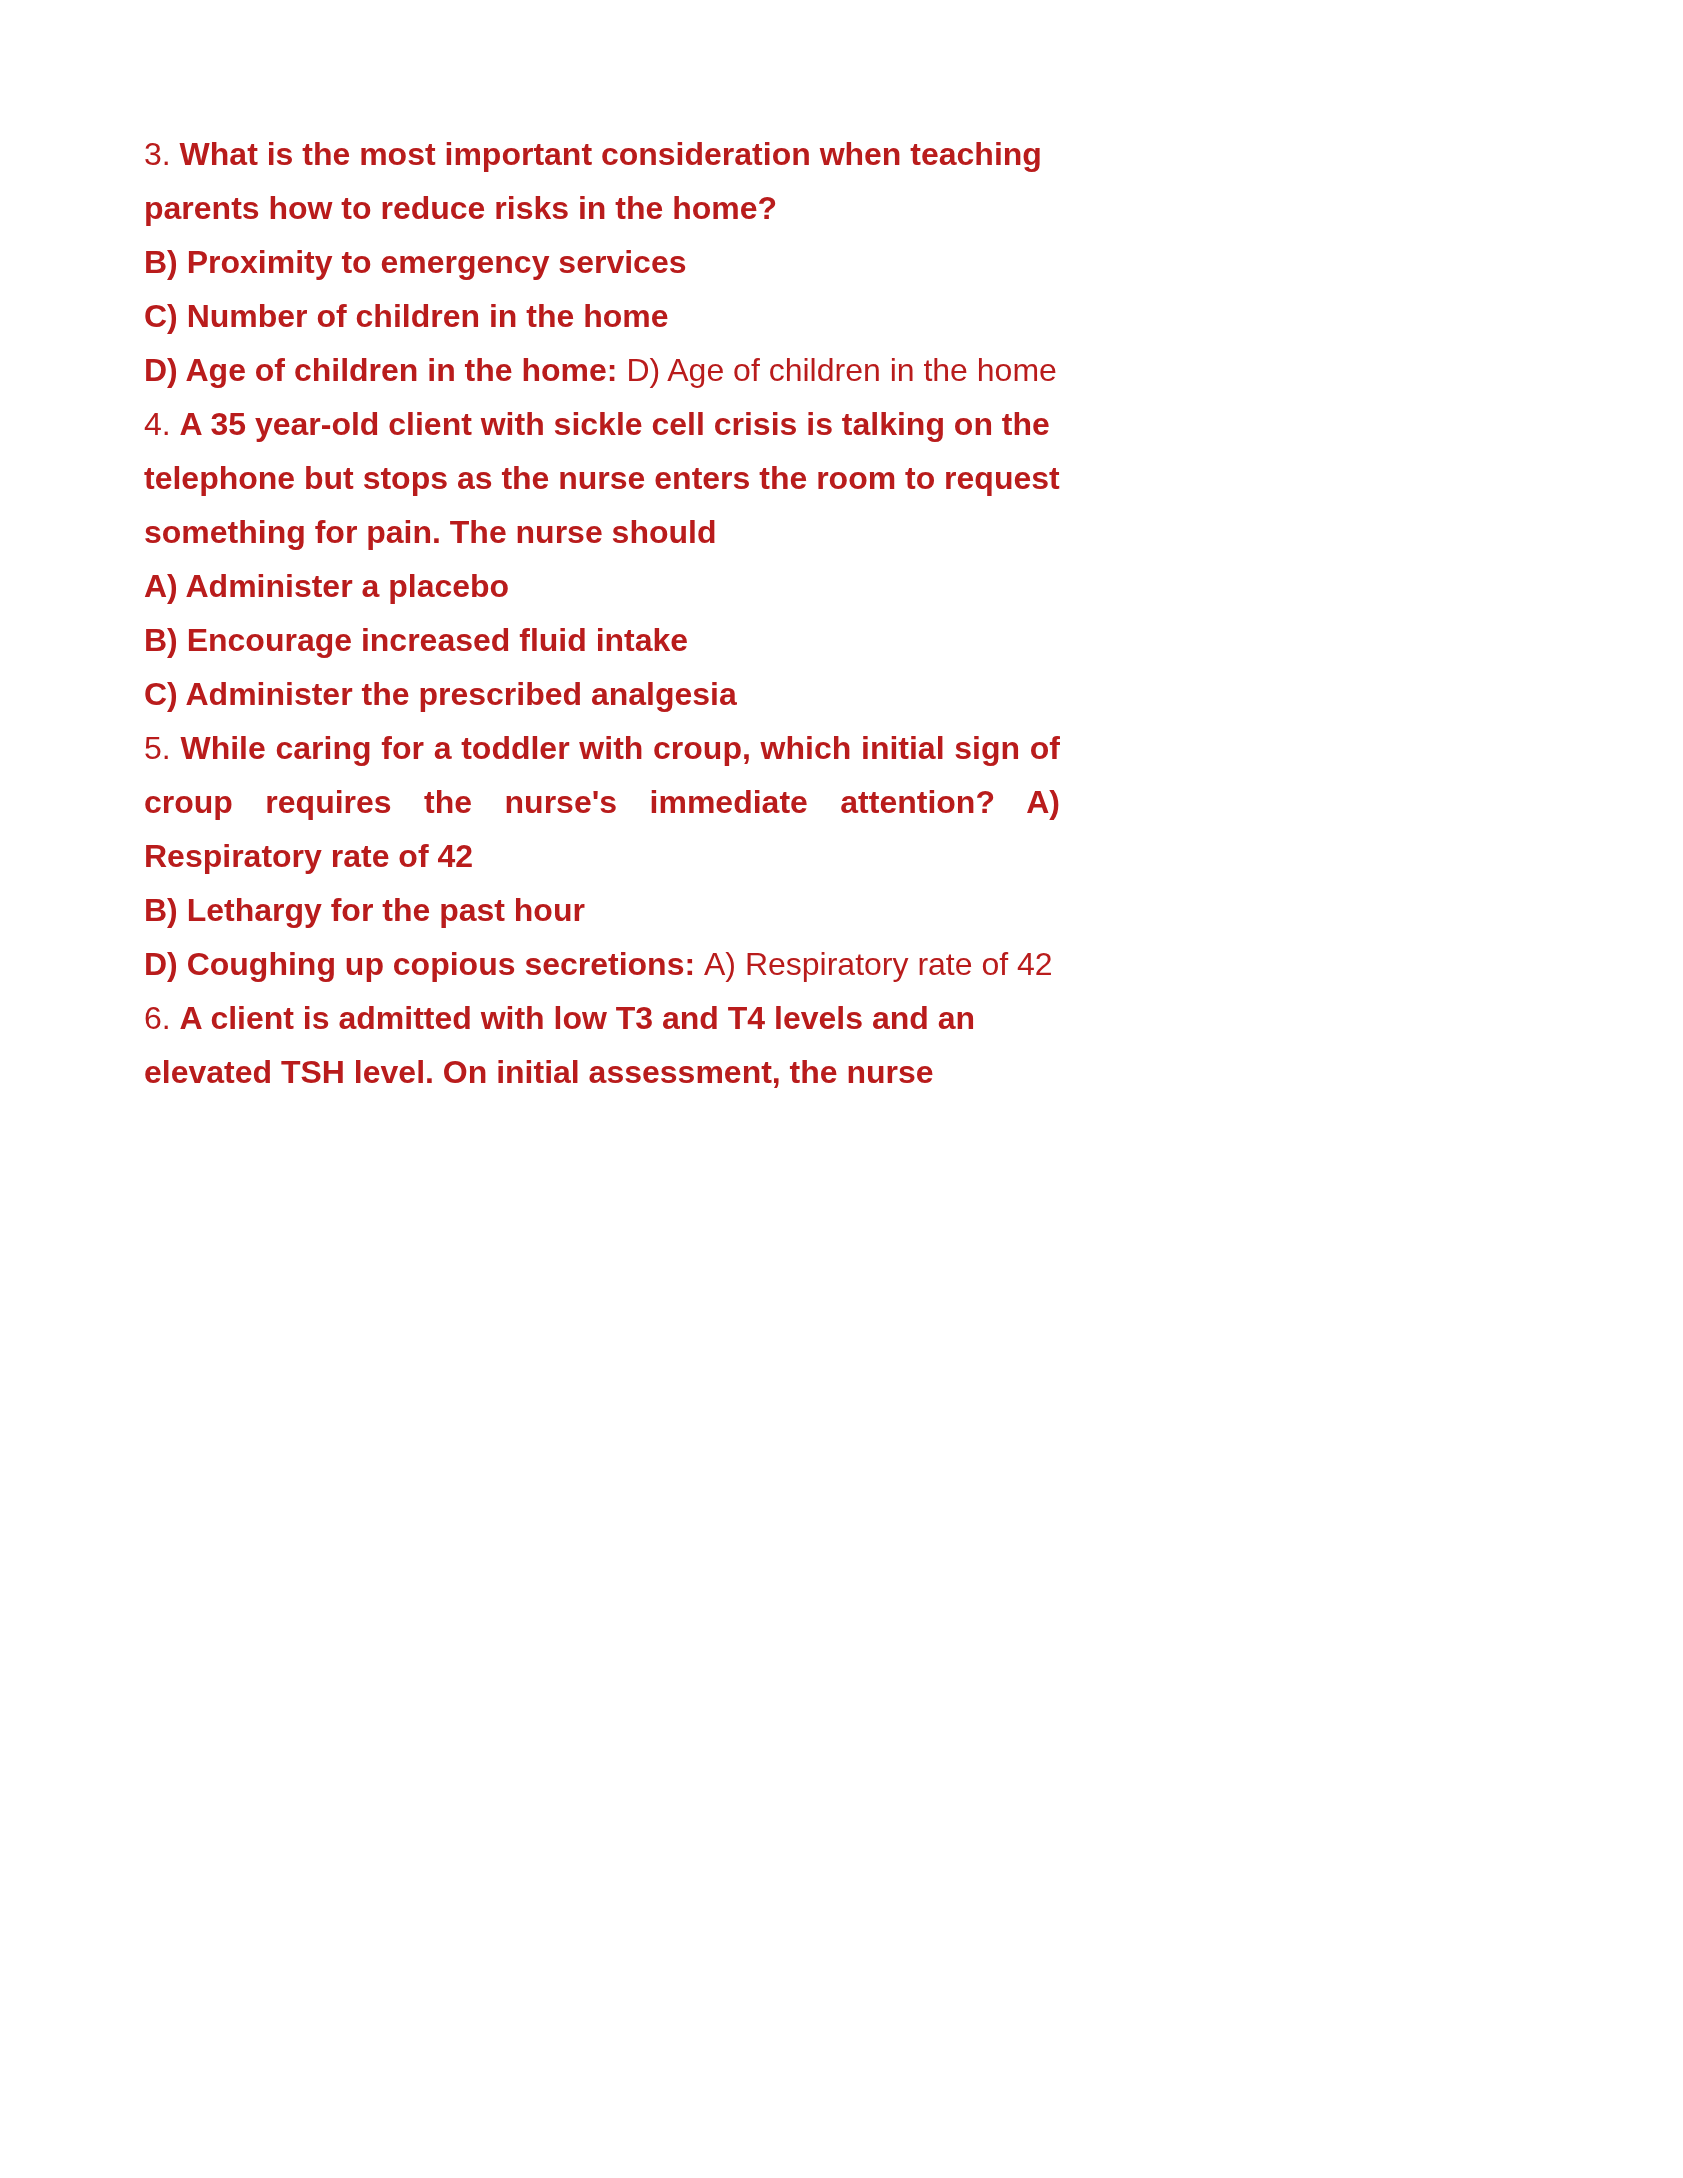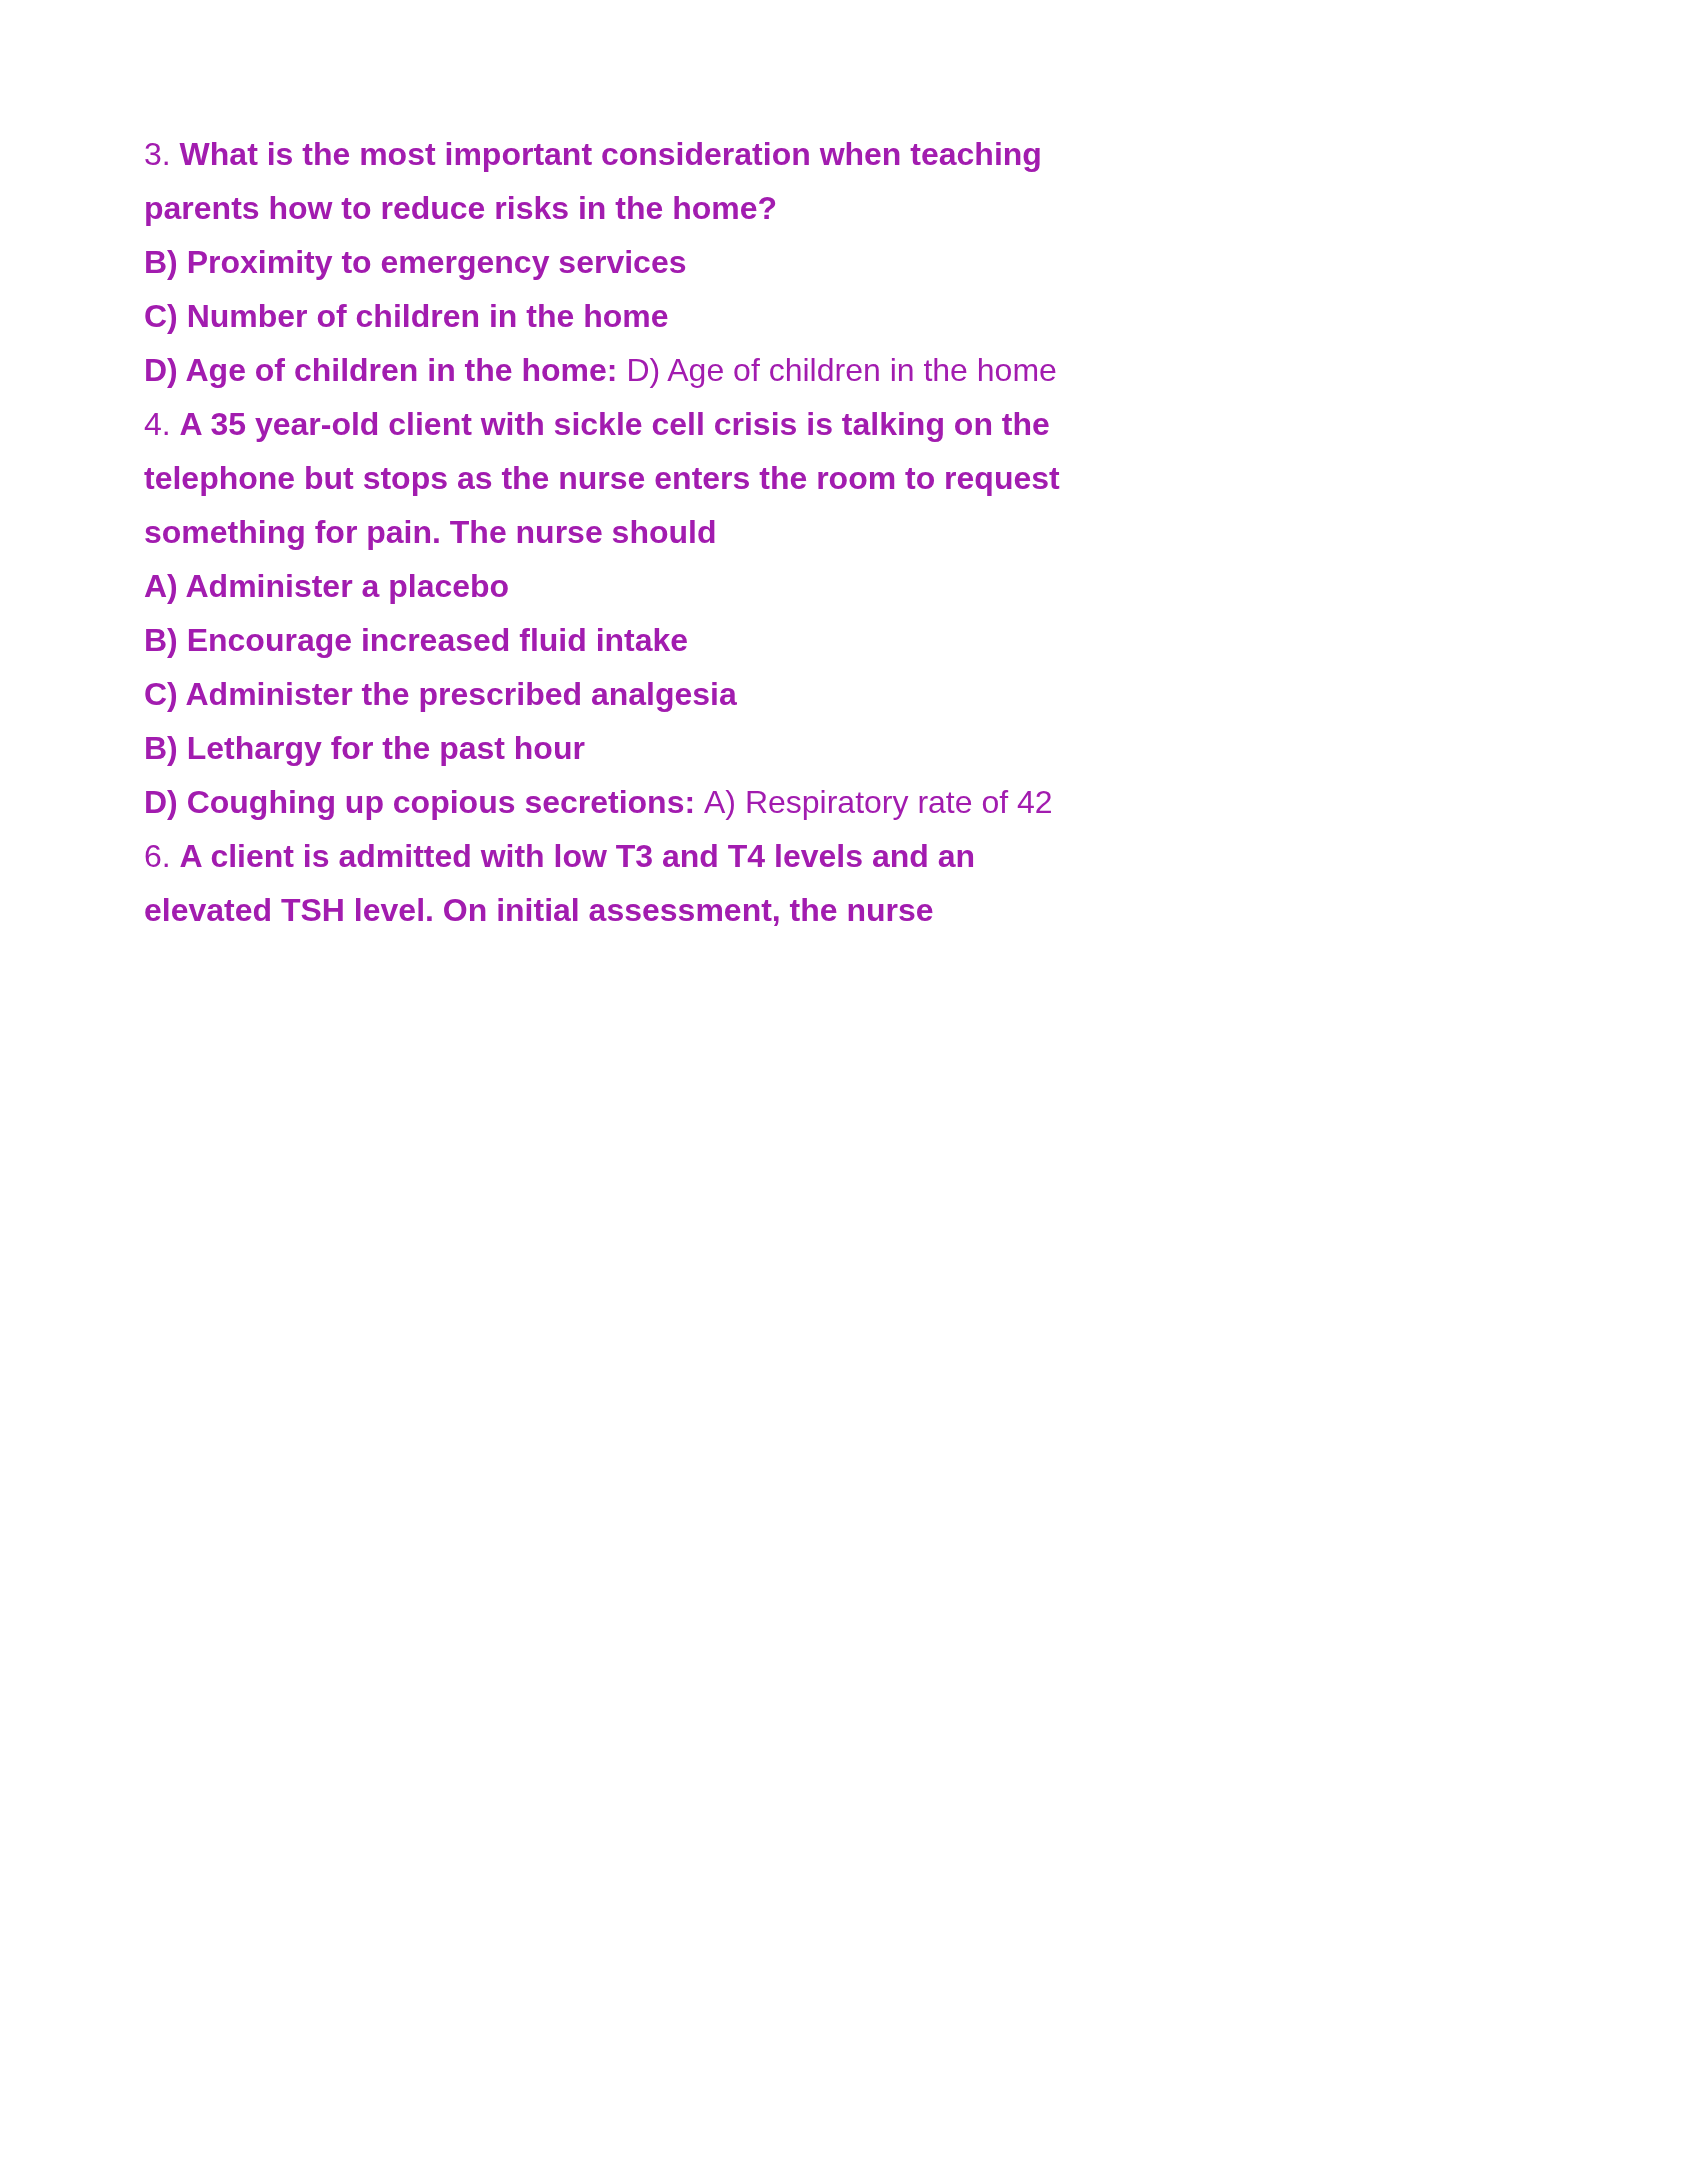--- a/index.html
+++ b/index.html
@@ -7,21 +7,21 @@
     padding: 0;
     background: #ffffff;
   }
   .page {
     position: relative;
     width: 1683px;
     height: 2178px;
     background: #ffffff;
     overflow: hidden;
     font-family: "Liberation Sans", "DejaVu Sans", sans-serif;
-    color: #a21caf;
+    color: #b91c1c;
   }
   .doc-body {
     position: absolute;
     left: 144px;
     top: 127px;
     width: 916px;
     font-size: 32px;
     line-height: 54px;
   }
   .para {
@@ -45,18 +45,19 @@
 <div class="page">
   <div class="doc-body">
       <p class="para"><span class="r">3. </span><span class="b">What is the most important consideration when teaching parents how to reduce risks in the home?</span></p>
       <p class="para hang"><span class="b">B) Proximity to emergency services</span></p>
       <p class="para hang"><span class="b">C) Number of children in the home</span></p>
       <p class="para hang"><span class="b">D) Age of children in the home: </span><span class="r">D) Age of children in the home</span></p>
       <p class="para"><span class="r">4. </span><span class="b">A 35 year-old client with sickle cell crisis is talking on the telephone but stops as the nurse enters the room to request something for pain. The nurse should</span></p>
       <p class="para hang"><span class="b">A) Administer a placebo</span></p>
       <p class="para hang"><span class="b">B) Encourage increased fluid intake</span></p>
       <p class="para hang"><span class="b">C) Administer the prescribed analgesia</span></p>
+      <p class="para justify"><span class="r">5. </span><span class="b">While caring for a toddler with croup, which initial sign of croup requires the nurse's immediate attention? A) Respiratory rate of 42</span></p>
       <p class="para hang"><span class="b">B) Lethargy for the past hour</span></p>
       <p class="para hang"><span class="b">D) Coughing up copious secretions: </span><span class="r">A) Respiratory rate of 42</span></p>
       <p class="para"><span class="r">6. </span><span class="b">A client is admitted with low T3 and T4 levels and an elevated TSH level. On initial assessment, the nurse</span></p>
     </div>
 </div>
 
 
 </body></html>

